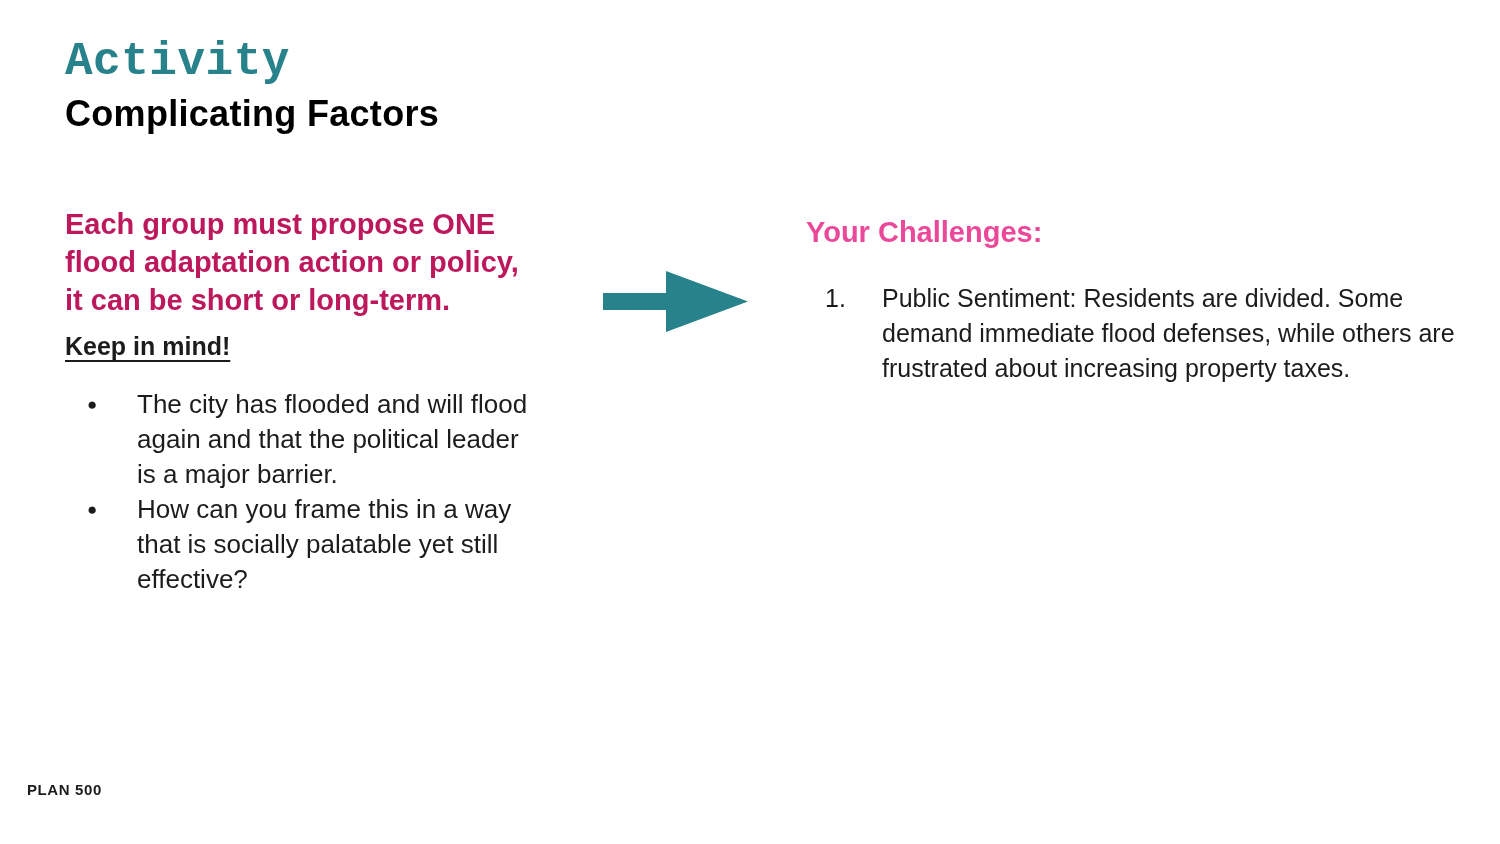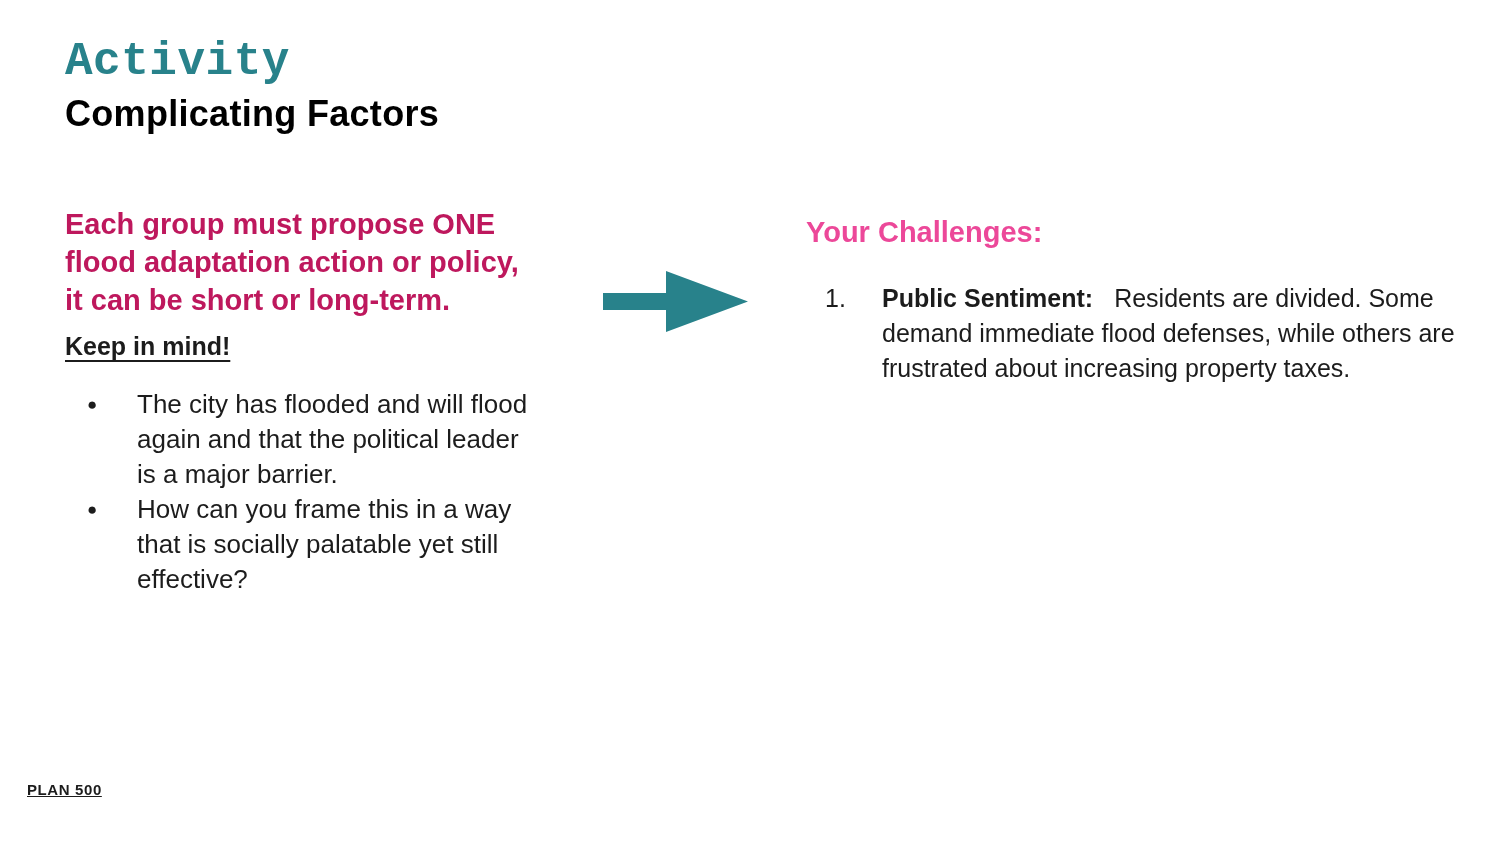--- a/index.html
+++ b/index.html
@@ -127,35 +127,34 @@
     flex: 0 0 57px;
     margin-left: 19px;
     font-weight: 400;
   }
   .challenge-text {
     flex: 0 0 586px;
     max-width: 586px;
     font-weight: 400;
   }
   .challenge-label {
-    font-weight: 700;
-    margin-right: 21px;
+    font-weight: 400;
+    margin-right: 7px;
   }
 
   
   .slide-footer {
     position: absolute;
     left: 27px;
     top: 780px;
     font-size: 15px;
     line-height: 19px;
     font-weight: 700;
     letter-spacing: 0.6px;
     color: #1c1c1c;
-    text-decoration: underline;
   }
 </style>
 </head>
 <body>
 
 <div class="slide">
 
   <header class="slide-header">
     <h1 class="slide-title">Activity</h1>
     <h2 class="slide-subtitle">Complicating Factors</h2>

